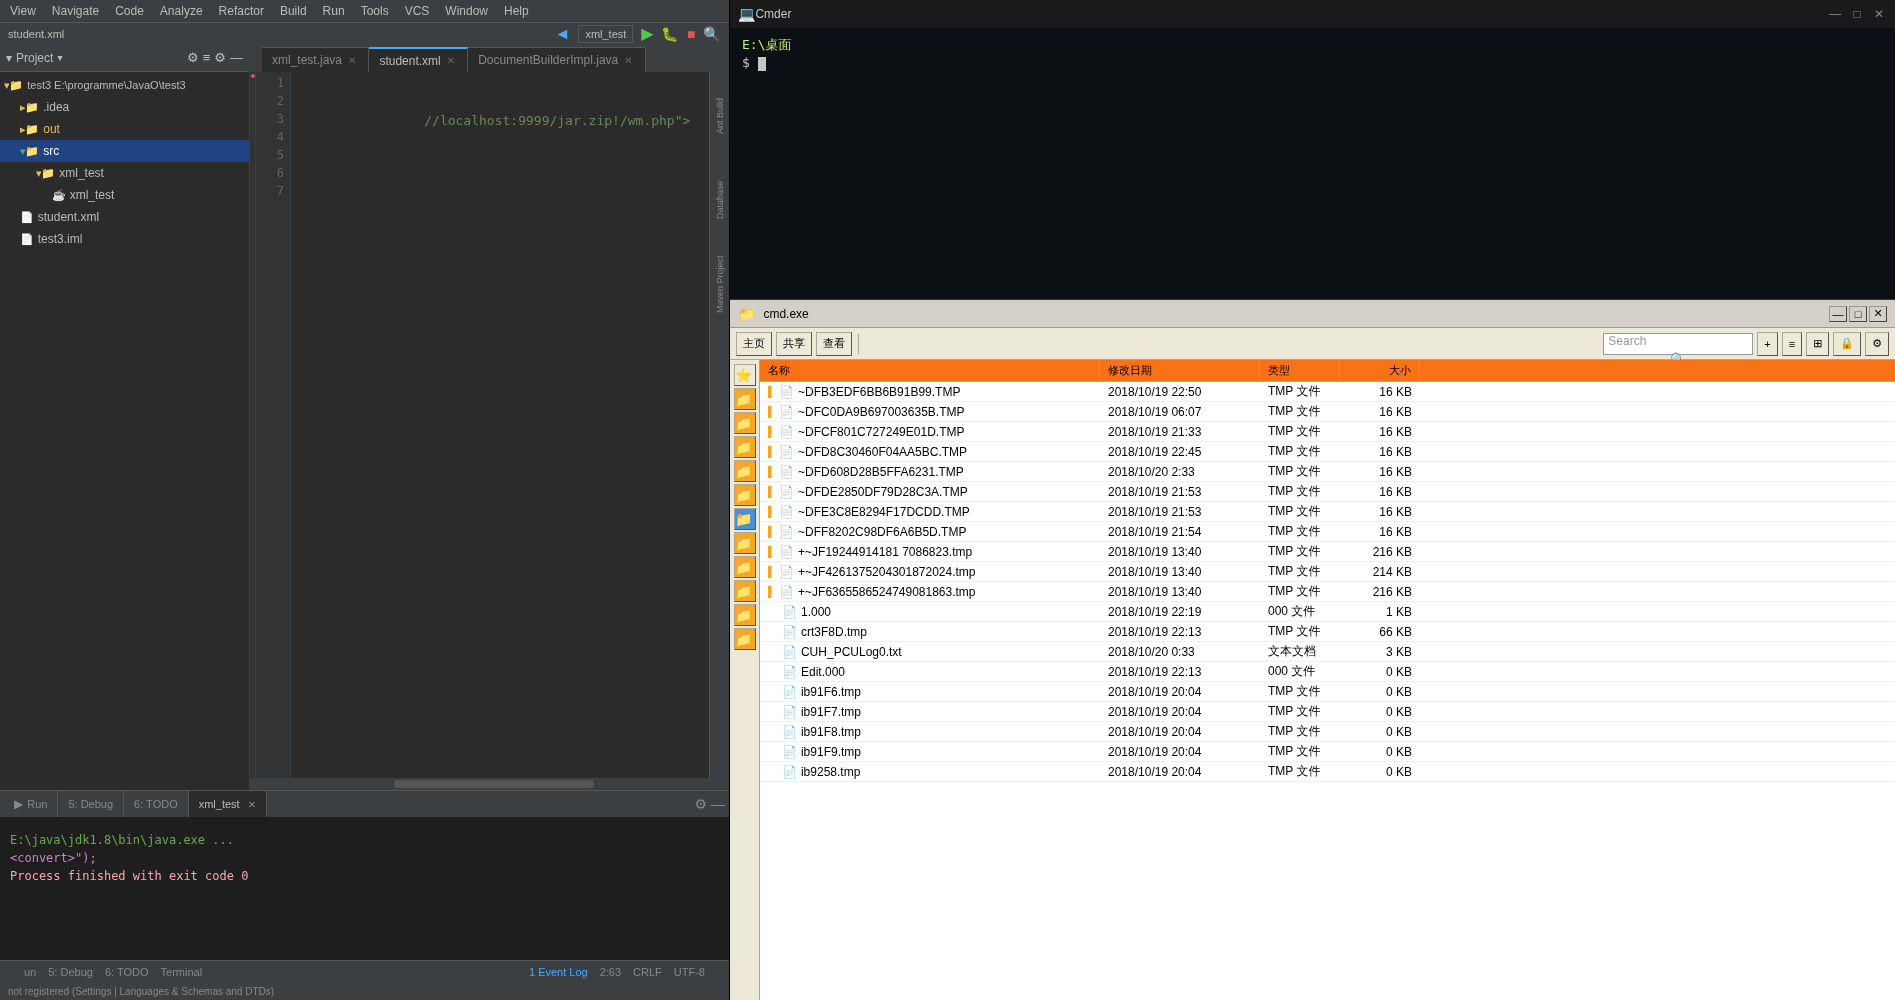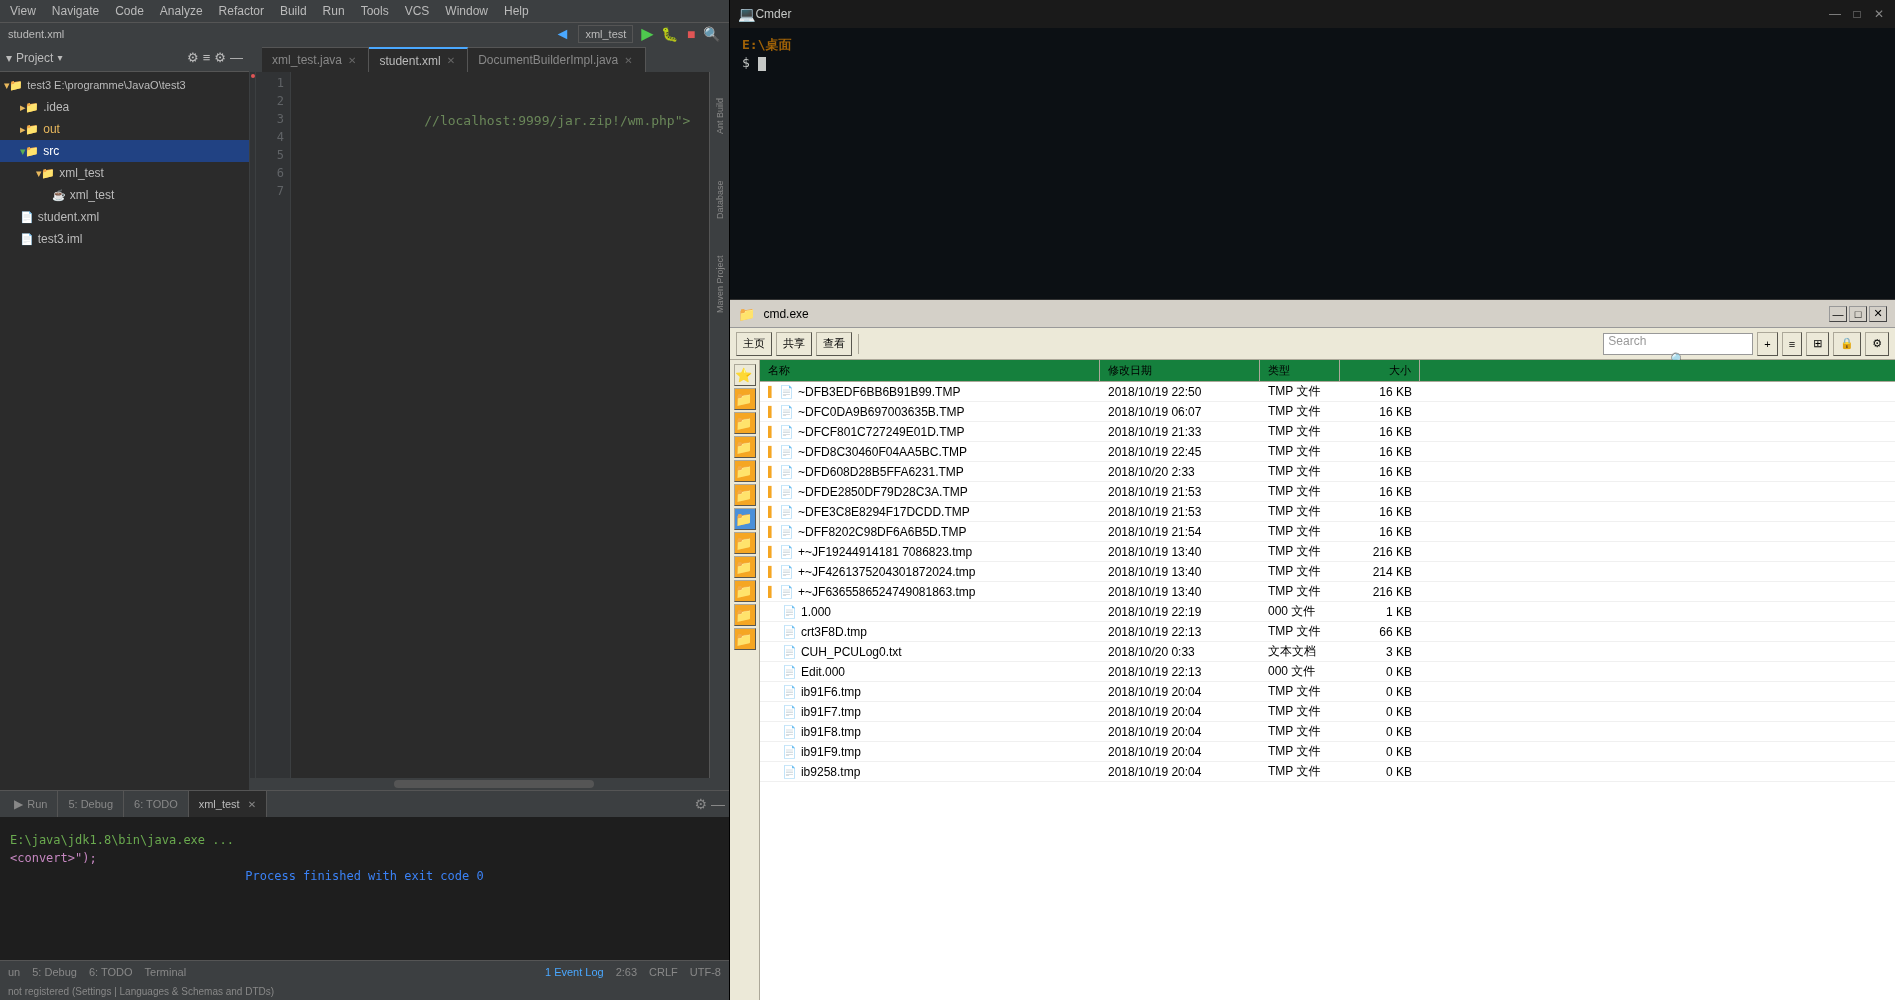--- a/index.html
+++ b/index.html
@@ -241,29 +241,29 @@
       background: #1e1e1e;
       padding: 6px 10px;
       font-family: 'Consolas', monospace;
       font-size: 12px;
       overflow: auto;
       margin-top: 8px;
     }
     .term-line { line-height: 18px; }
     .term-path { color: #6aaa4f; }
     .term-magenta { color: #c586c0; }
-    .term-success { color: #3b82f6; text-align: center; }
+    .term-success { color: #fca5a5; }
 
     
     .ij-statusbar {
       height: 22px;
       background: #3c3f41;
       display: flex;
       align-items: center;
-      padding: 0 8px;
+      padding: 0 24px;
       gap: 12px;
       color: #888;
       font-size: 11px;
       flex-shrink: 0;
       border-top: 1px solid #555;
     }
     .ij-status-left { display: flex; gap: 12px; align-items: center; }
     .ij-status-right { margin-left: auto; display: flex; gap: 12px; align-items: center; }
     .ij-event-log { color: #4aa8ff; cursor: pointer; }
 
@@ -299,21 +299,21 @@
 
     .cmd-content {
       flex: 1;
       background: #0c1014;
       padding: 8px 12px;
       font-family: 'Consolas', monospace;
       font-size: 13px;
       color: #c5c8c6;
       overflow: auto;
     }
-    .cmd-path { color: #a16207; font-weight: bold; }
+    .cmd-path { color: #bef264; }
     .cmd-prompt { color: #c5c8c6; }
     .cmd-cursor { display: inline-block; width: 8px; height: 14px; background: #c5c8c6; vertical-align: middle; animation: blink 1s infinite; }
     @keyframes blink { 0%,100%{opacity:1} 50%{opacity:0} }
 
     
     .explorer-window {
       flex: 1;
       background: #f0f0f0;
       display: flex;
       flex-direction: column;
@@ -368,21 +368,21 @@
       border: 1px outset #aca899;
       font-size: 11px;
       cursor: pointer;
       color: #000;
     }
     .explorer-toolbar-sep { width: 1px; height: 20px; background: #aca899; margin: 0 2px; }
 
     
     .explorer-header {
       height: 22px;
-      background: #15803d;
+      background: #f97316;
       display: flex;
       align-items: center;
       border-bottom: 1px solid #aca899;
       font-size: 11px;
       color: #000;
       flex-shrink: 0;
     }
     .explorer-col {
       padding: 0 8px;
       border-right: 1px solid #aca899;

